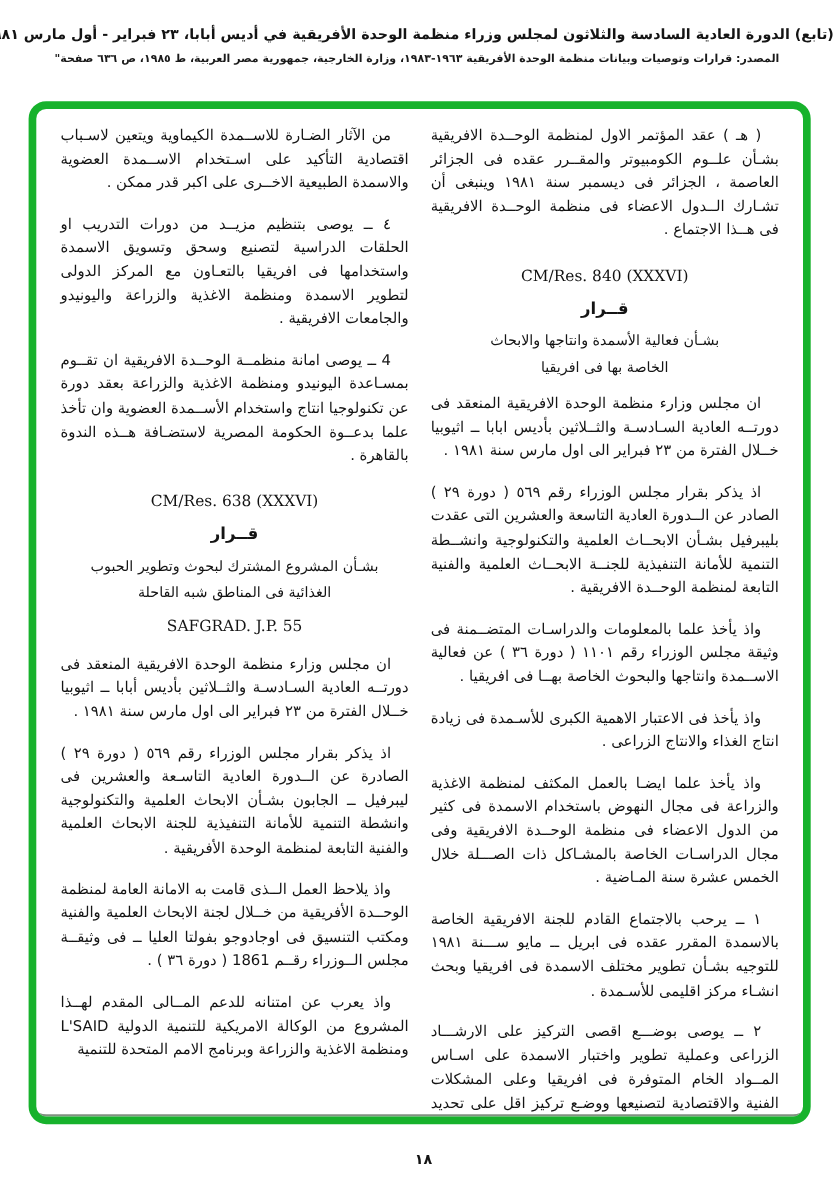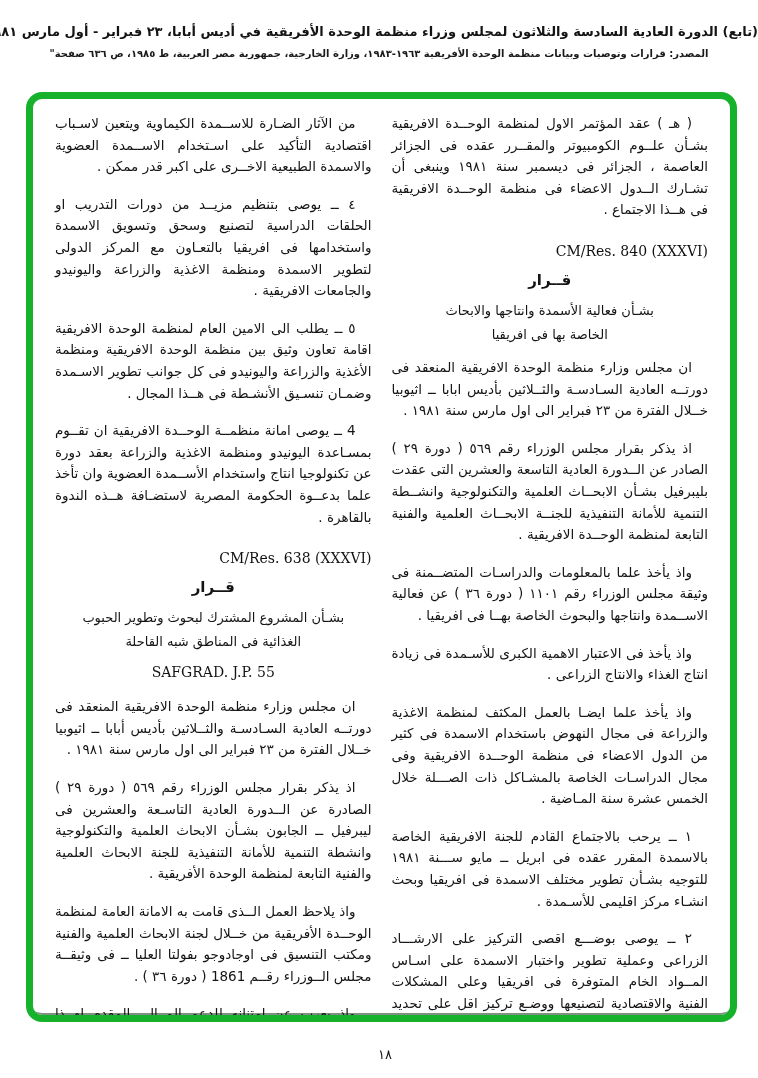--- a/index.html
+++ b/index.html
@@ -22,38 +22,38 @@
     direction:rtl;display:flex;gap:20px;height:100%;box-sizing:border-box;
     padding:14px 22px 6px;overflow:hidden;
   }
   .col{flex:1;min-width:0;}
   
   .para{
     margin:0 0 16px;font-size:13.5px;line-height:1.6;text-align:justify;
     text-indent:16px;direction:rtl;
   }
   .res-code{
-    direction:ltr;text-align:right;font-family:"DejaVu Serif", serif;
+    direction:ltr;text-align:center;font-family:"DejaVu Serif", serif;
     font-size:14px;margin:22px 0 12px;color:#111;
   }
   .res-title{
     text-align:center;font-weight:bold;font-size:15px;margin:12px 0 10px;direction:rtl;
   }
   .res-subtitle{
     text-align:center;font-weight:normal;font-size:13px;line-height:1.85;
     white-space:pre-line;margin:0 0 10px;direction:rtl;
   }
   .project-code{
     text-align:center;font-family:"DejaVu Serif", serif;font-size:14px;
     margin:2px 0 16px;direction:ltr;
   }
   
   .page-number{
     position:absolute;bottom:16px;left:12px;right:0;text-align:center;
-    font-size:13px;font-weight:normal;direction:rtl;
+    font-size:13px;font-weight:bold;direction:rtl;
   }
 </style>
 </head>
 <body>
 
 <div class="header">
   <div class="header-line1">(تابع) الدورة العادية السادسة والثلاثون لمجلس وزراء منظمة الوحدة الأفريقية في أديس أبابا، ٢٣ فبراير - أول مارس ١٩٨١</div>
   <div class="header-line2">المصدر: قرارات وتوصيات وبيانات منظمة الوحدة الأفريقية ١٩٦٣-١٩٨٣، وزارة الخارجية، جمهورية مصر العربية، ط ١٩٨٥، ص ٦٣٦ صفحة"</div>
 </div>
 
@@ -72,21 +72,20 @@
       <p class="para">واذ يأخذ فى الاعتبار الاهمية الكبرى للأسـمدة فى زيادة انتاج الغذاء والانتاج الزراعى .</p>
       <p class="para">واذ يأخذ علما ايضـا بالعمل المكثف لمنظمة الاغذية والزراعة فى مجال النهوض باستخدام الاسمدة فى كثير من الدول الاعضاء فى منظمة الوحــدة الافريقية وفى مجال الدراسـات الخاصة بالمشـاكل ذات الصـــلة خلال الخمس عشرة سنة المـاضية .</p>
       <p class="para">١ ــ يرحب بالاجتماع القادم للجنة الافريقية الخاصة بالاسمدة المقرر عقده فى ابريل ــ مايو ســـنة ١٩٨١ للتوجيه بشـأن تطوير مختلف الاسمدة فى افريقيا وبحث انشـاء مركز اقليمى للأسـمدة .</p>
       <p class="para">٢ ــ يوصى بوضـــع اقصى التركيز على الارشـــاد الزراعى وعملية تطوير واختبار الاسمدة على اسـاس المــواد الخام المتوفرة فى افريقيا وعلى المشكلات الفنية والاقتصادية لتصنيعها ووضـع تركيز اقل على تحديد تجاوب المحاصيل للأســمدة التى تعتمد اسـاسـا على الموقع .</p>
 
     </div>
 
     <div class="col">
       <p class="para">من الآثار الضـارة للاســمدة الكيماوية ويتعين لاسـباب اقتصادية التأكيد على اسـتخدام الاســمدة العضوية والاسمدة الطبيعية الاخــرى على اكبر قدر ممكن .</p>
       <p class="para">٤ ــ يوصى بتنظيم مزيــد من دورات التدريب او الحلقات الدراسية لتصنيع وسحق وتسويق الاسمدة واستخدامها فى افريقيا بالتعـاون مع المركز الدولى لتطوير الاسمدة ومنظمة الاغذية والزراعة واليونيدو والجامعات الافريقية .</p>
-      <p class="para">٥ ــ يطلب الى الامين العام لمنظمة الوحدة الافريقية اقامة تعاون وثيق بين منظمة الوحدة الافريقية ومنظمة الأغذية والزراعة واليونيدو فى كل جوانب تطوير الاسـمدة وضمـان تنسـيق الأنشـطة فى هــذا المجال .</p>
       <p class="para">4 ــ يوصى امانة منظمــة الوحــدة الافريقية ان تقــوم بمسـاعدة اليونيدو ومنظمة الاغذية والزراعة بعقد دورة عن تكنولوجيا انتاج واستخدام الأســمدة العضوية وان تأخذ علما بدعــوة الحكومة المصرية لاستضـافة هــذه الندوة بالقاهرة .</p>
       <div class="res-code">CM/Res. 638 (XXXVI)</div>
       <div class="res-title">قــرار</div>
       <div class="res-subtitle">بشـأن المشروع المشترك لبحوث وتطوير الحبوب
 الغذائية فى المناطق شبه القاحلة</div>
       <div class="project-code">SAFGRAD. J.P. 55</div>
       <p class="para">ان مجلس وزارء منظمة الوحدة الافريقية المنعقد فى دورتــه العادية السـادسـة والثــلاثين بأديس أبابا ــ اثيوبيا خــلال الفترة من ٢٣ فبراير الى اول مارس سنة ١٩٨١ .</p>
       <p class="para">اذ يذكر بقرار مجلس الوزراء رقم ٥٦٩ ( دورة ٢٩ ) الصادرة عن الــدورة العادية التاسـعة والعشرين فى ليبرفيل ــ الجابون بشـأن الابحاث العلمية والتكنولوجية وانشطة التنمية للأمانة التنفيذية للجنة الابحاث العلمية والفنية التابعة لمنظمة الوحدة الأفريقية .</p>
       <p class="para">واذ يلاحظ العمل الــذى قامت به الامانة العامة لمنظمة الوحــدة الأفريقية من خــلال لجنة الابحاث العلمية والفنية ومكتب التنسيق فى اوجادوجو بفولتا العليا ــ فى وثيقــة مجلس الــوزراء رقــم 1861 ( دورة ٣٦ ) .</p>
       <p class="para">واذ يعرب عن امتنانه للدعم المــالى المقدم لهــذا المشروع من الوكالة الامريكية للتنمية الدولية L'SAID ومنظمة الاغذية والزراعة وبرنامج الامم المتحدة للتنمية</p>

